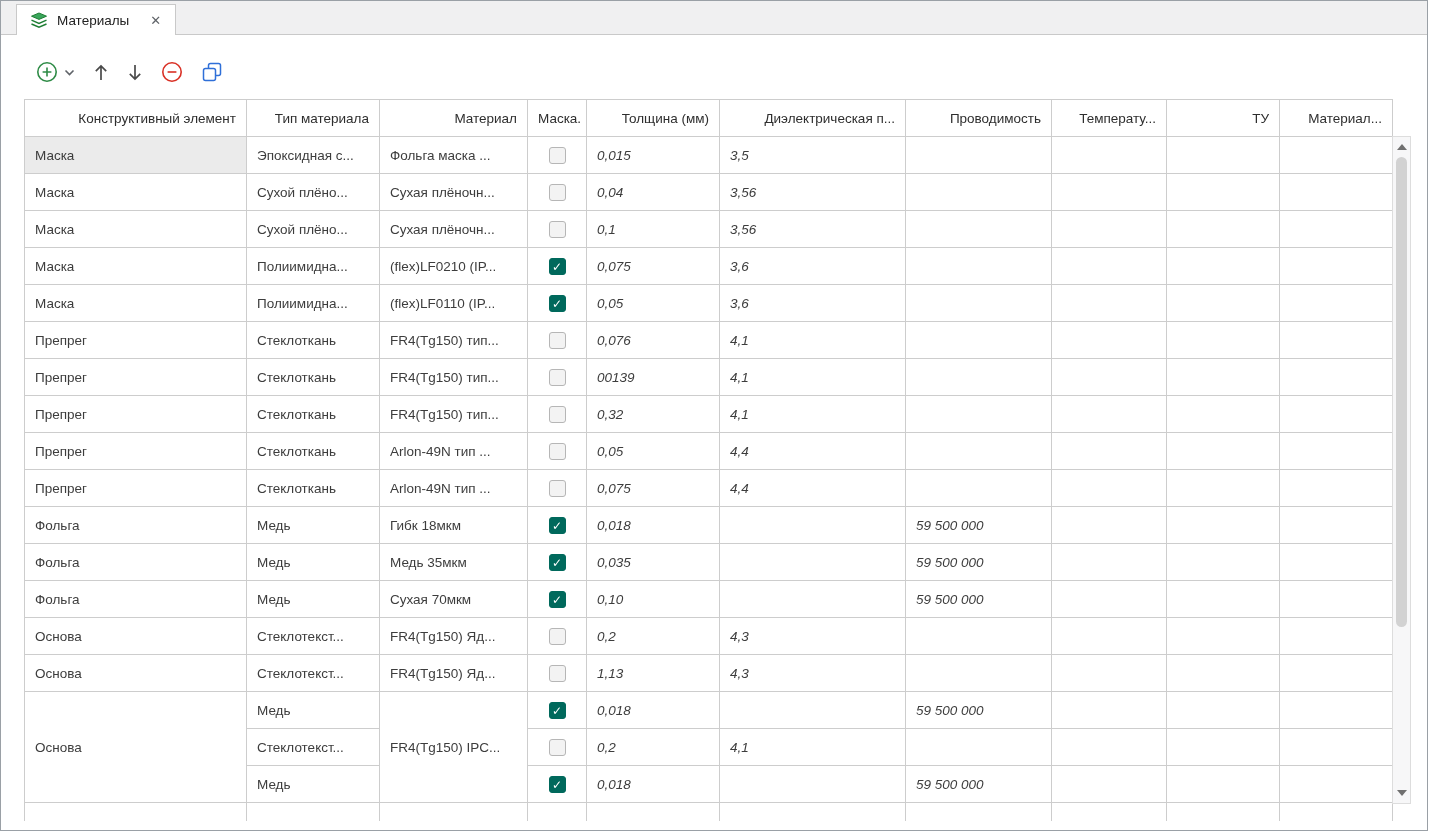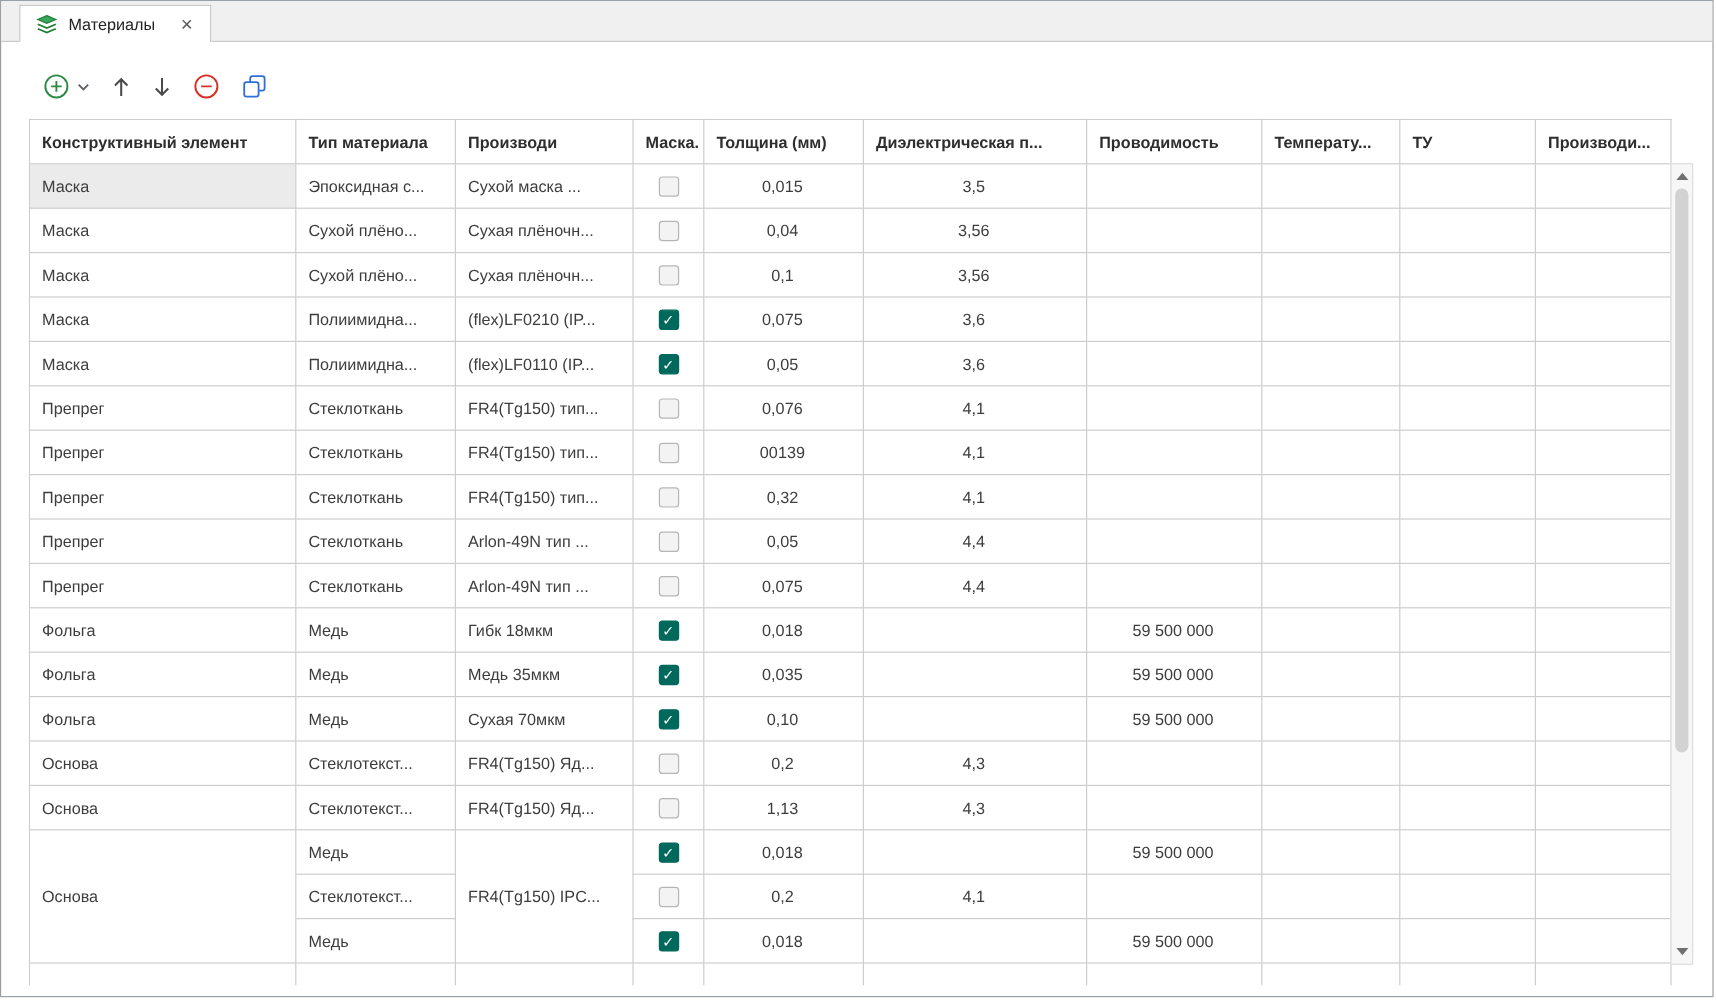--- a/index.html
+++ b/index.html
@@ -35,23 +35,23 @@
   
   .table-wrap {
     position: absolute; left: 23px; top: 98px; width: 1371px; height: 722px;
     overflow: hidden;
   }
   table { border-collapse: collapse; table-layout: fixed; width: 1368px; background: #fff; }
   th, td {
     border: 1px solid #cdcdcd; height: 37px; padding: 0 10px;
     white-space: nowrap; overflow: hidden; font-size: 13.5px; vertical-align: middle;
   }
-  th { font-weight: bold; text-align: left; color: #2e2e2e; background: #fff; }
+  th { font-weight: normal; text-align: right; color: #2e2e2e; background: #fff; }
   td { color: #3d3d3d; }
-  td.align-right { text-align: center; padding-right: 12px; }
+  td.align-right { text-align: left; padding-right: 12px; font-style: italic; }
   td.cb-cell { text-align: center; padding: 0; }
   td.cell-selected { background: #ebebeb; }
 
   .checkbox {
     display: inline-block; width: 17px; height: 17px;
     border: 1px solid #b6b6b6; border-radius: 3px; background: #f3f3f3;
     line-height: 16px; font-size: 12px; color: #fff; text-align: center;
     vertical-align: middle; cursor: pointer;
   }
   .checkbox.checked { background: var(--checkbox-teal, #00695c); border-color: var(--checkbox-teal, #00695c); }
@@ -142,35 +142,35 @@
           <col style="width:186px">
         <col style="width:146px">
           <col style="width:115px">
           <col style="width:113px">
         <col style="width:113px">
       </colgroup>
       <thead>
         <tr>
           <th>Конструктивный элемент</th>
           <th>Тип материала</th>
-          <th>Производи</th>
+          <th>Материал</th>
           <th>Маска.</th>
           <th>Толщина (мм)</th>
           <th>Диэлектрическая п...</th>
           <th>Проводимость</th>
           <th>Температу...</th>
           <th>ТУ</th>
-          <th>Производи...</th>
+          <th>Материал...</th>
         </tr>
       </thead>
       <tbody>
           <tr>
             <td class="cell-selected">Маска</td>
             <td>Эпоксидная с...</td>
-            <td>Сухой маска ...</td>
+            <td>Фольга маска ...</td>
             <td class="cb-cell"><span class="checkbox"></span></td>
             <td class="align-right">0,015</td>
             <td class="align-right">3,5</td>
             <td class="align-right"></td>
             <td></td>
             <td></td>
             <td></td>
           </tr>
           <tr>
             <td>Маска</td>

